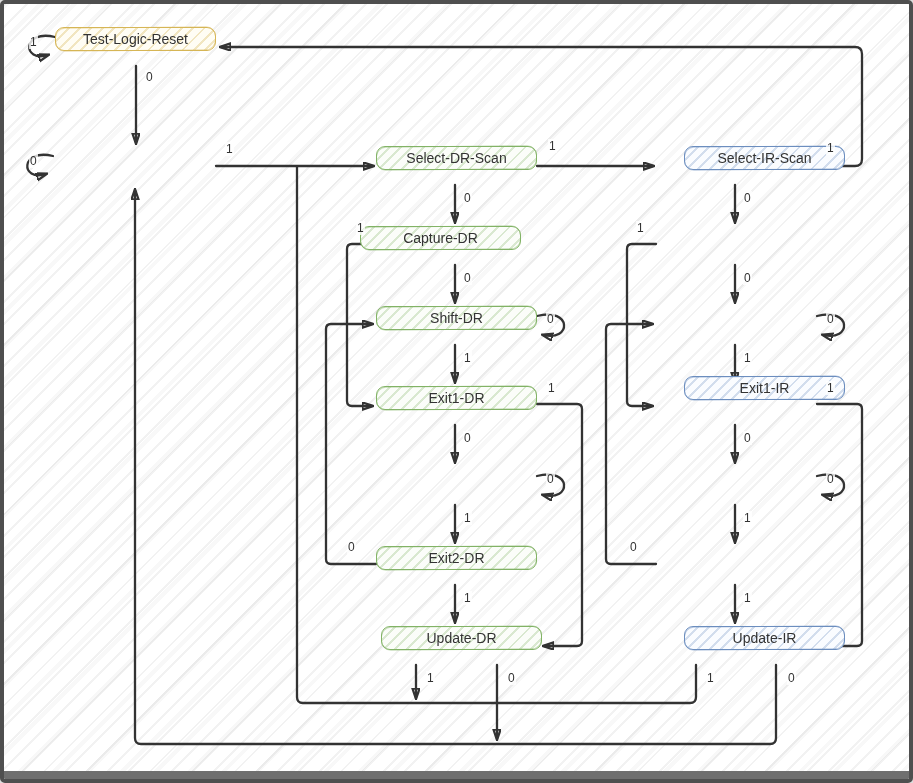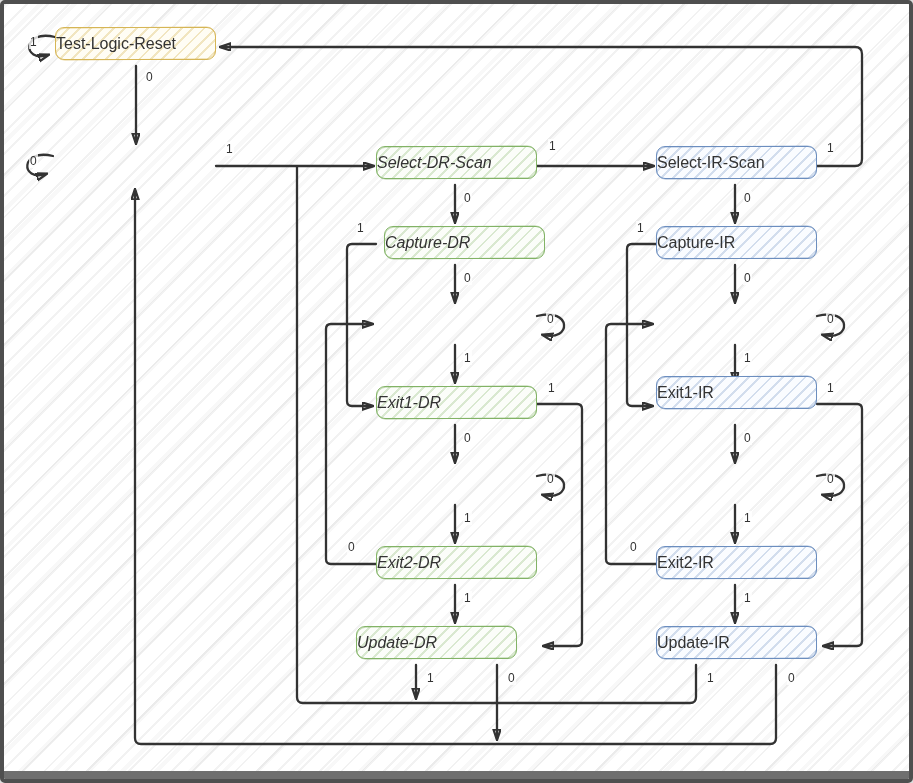--- a/index.html
+++ b/index.html
@@ -10,34 +10,34 @@
   }
   .canvas{
     position:absolute;left:0;top:0;width:905px;height:767px;
     background:
       repeating-linear-gradient(135deg, rgba(0,0,0,0.05) 0 2px, transparent 2px 15px),
       repeating-linear-gradient(135deg, rgba(0,0,0,0.028) 0 4px, transparent 4px 24px),
       #ffffff;
   }
   .bottombar{position:absolute;left:0;right:0;bottom:0;height:8px;background:#6f6f6f;z-index:9}
   .node{
-    position:absolute;width:161px;height:33px;box-sizing:border-box;border-radius:9px;
-    display:flex;align-items:center;justify-content:flex-start;
-    font-size:16px;color:#333;z-index:3;
+    position:absolute;width:161px;height:24px;box-sizing:border-box;border-radius:9px;
+    display:flex;align-items:center;justify-content:center;
+    font-size:14px;color:#333;z-index:3;
   }
   .node::after{
     content:"";position:absolute;inset:-1px;border:1.5px solid;border-color:inherit;
     border-radius:10px;opacity:.45;transform:rotate(-.7deg);pointer-events:none;
   }
   .node.yellow{border:1.8px solid #d6b656;
     background:repeating-linear-gradient(135deg, rgba(214,182,86,.33) 0 2px, transparent 2px 8px),#fffdf4;}
   .node.green{border:1.8px solid #82b366;
-    background:repeating-linear-gradient(135deg, rgba(130,179,102,.28) 0 2px, transparent 2px 8px),#fbfdf9;font-style:italic;}
+    background:repeating-linear-gradient(135deg, rgba(130,179,102,.28) 0 2px, transparent 2px 8px),#fbfdf9;}
   .node.blue{border:1.8px solid #6c8ebf;
-    background:repeating-linear-gradient(135deg, rgba(108,142,191,.28) 0 2px, transparent 2px 8px),#fafcff;}
+    background:repeating-linear-gradient(135deg, rgba(108,142,191,.28) 0 2px, transparent 2px 8px),#fafcff;margin-left:28px;}
   .elabel{
     position:absolute;font-size:12px;line-height:14px;color:#333;z-index:4;
     background:rgba(255,255,255,.78);padding:0 1px;
   }
   svg.edges{position:absolute;left:0;top:0;z-index:2}
   svg.edges path{stroke:#333;stroke-width:2.3;fill:none;stroke-linecap:round}
 </style>
 </head>
 <body>
 
@@ -87,44 +87,41 @@
       <path d="M 493 661 L 493 735" marker-end="url(#ah)"></path>
     </svg>
 
     <div class="node yellow" style="left:51px;top:23px">
         <span>Test-Logic-Reset</span>
       </div>
 
     <div class="node green" style="left:372px;top:142px">
         <span>Select-DR-Scan</span>
       </div>
-    <div class="node green" style="left:380px;top:222px">
+    <div class="node green" style="left:356px;top:222px">
         <span>Capture-DR</span>
+      </div>
+    <div class="node green" style="left:372px;top:302px">
+        <span>Shift-DR</span>
       </div>
     <div class="node green" style="left:372px;top:382px">
         <span>Exit1-DR</span>
       </div>
     <div class="node green" style="left:372px;top:542px">
         <span>Exit2-DR</span>
       </div>
-    <div class="node green" style="left:352px;top:622px">
+    <div class="node green" style="left:377px;top:622px">
         <span>Update-DR</span>
       </div>
 
     <div class="node blue" style="left:652px;top:142px">
         <span>Select-IR-Scan</span>
       </div>
-    <div class="node blue" style="left:652px;top:222px">
-        <span>Capture-IR</span>
-      </div>
     <div class="node blue" style="left:652px;top:372px">
         <span>Exit1-IR</span>
-      </div>
-    <div class="node blue" style="left:652px;top:542px">
-        <span>Exit2-IR</span>
       </div>
     <div class="node blue" style="left:652px;top:622px">
         <span>Update-IR</span>
       </div>
 
     <div class="elabel" style="left:25px;top:31px">1</div>
     <div class="elabel" style="left:141px;top:66px">0</div>
     <div class="elabel" style="left:25px;top:150px">0</div>
     <div class="elabel" style="left:221px;top:138px">1</div>
     <div class="elabel" style="left:544px;top:135px">1</div>

